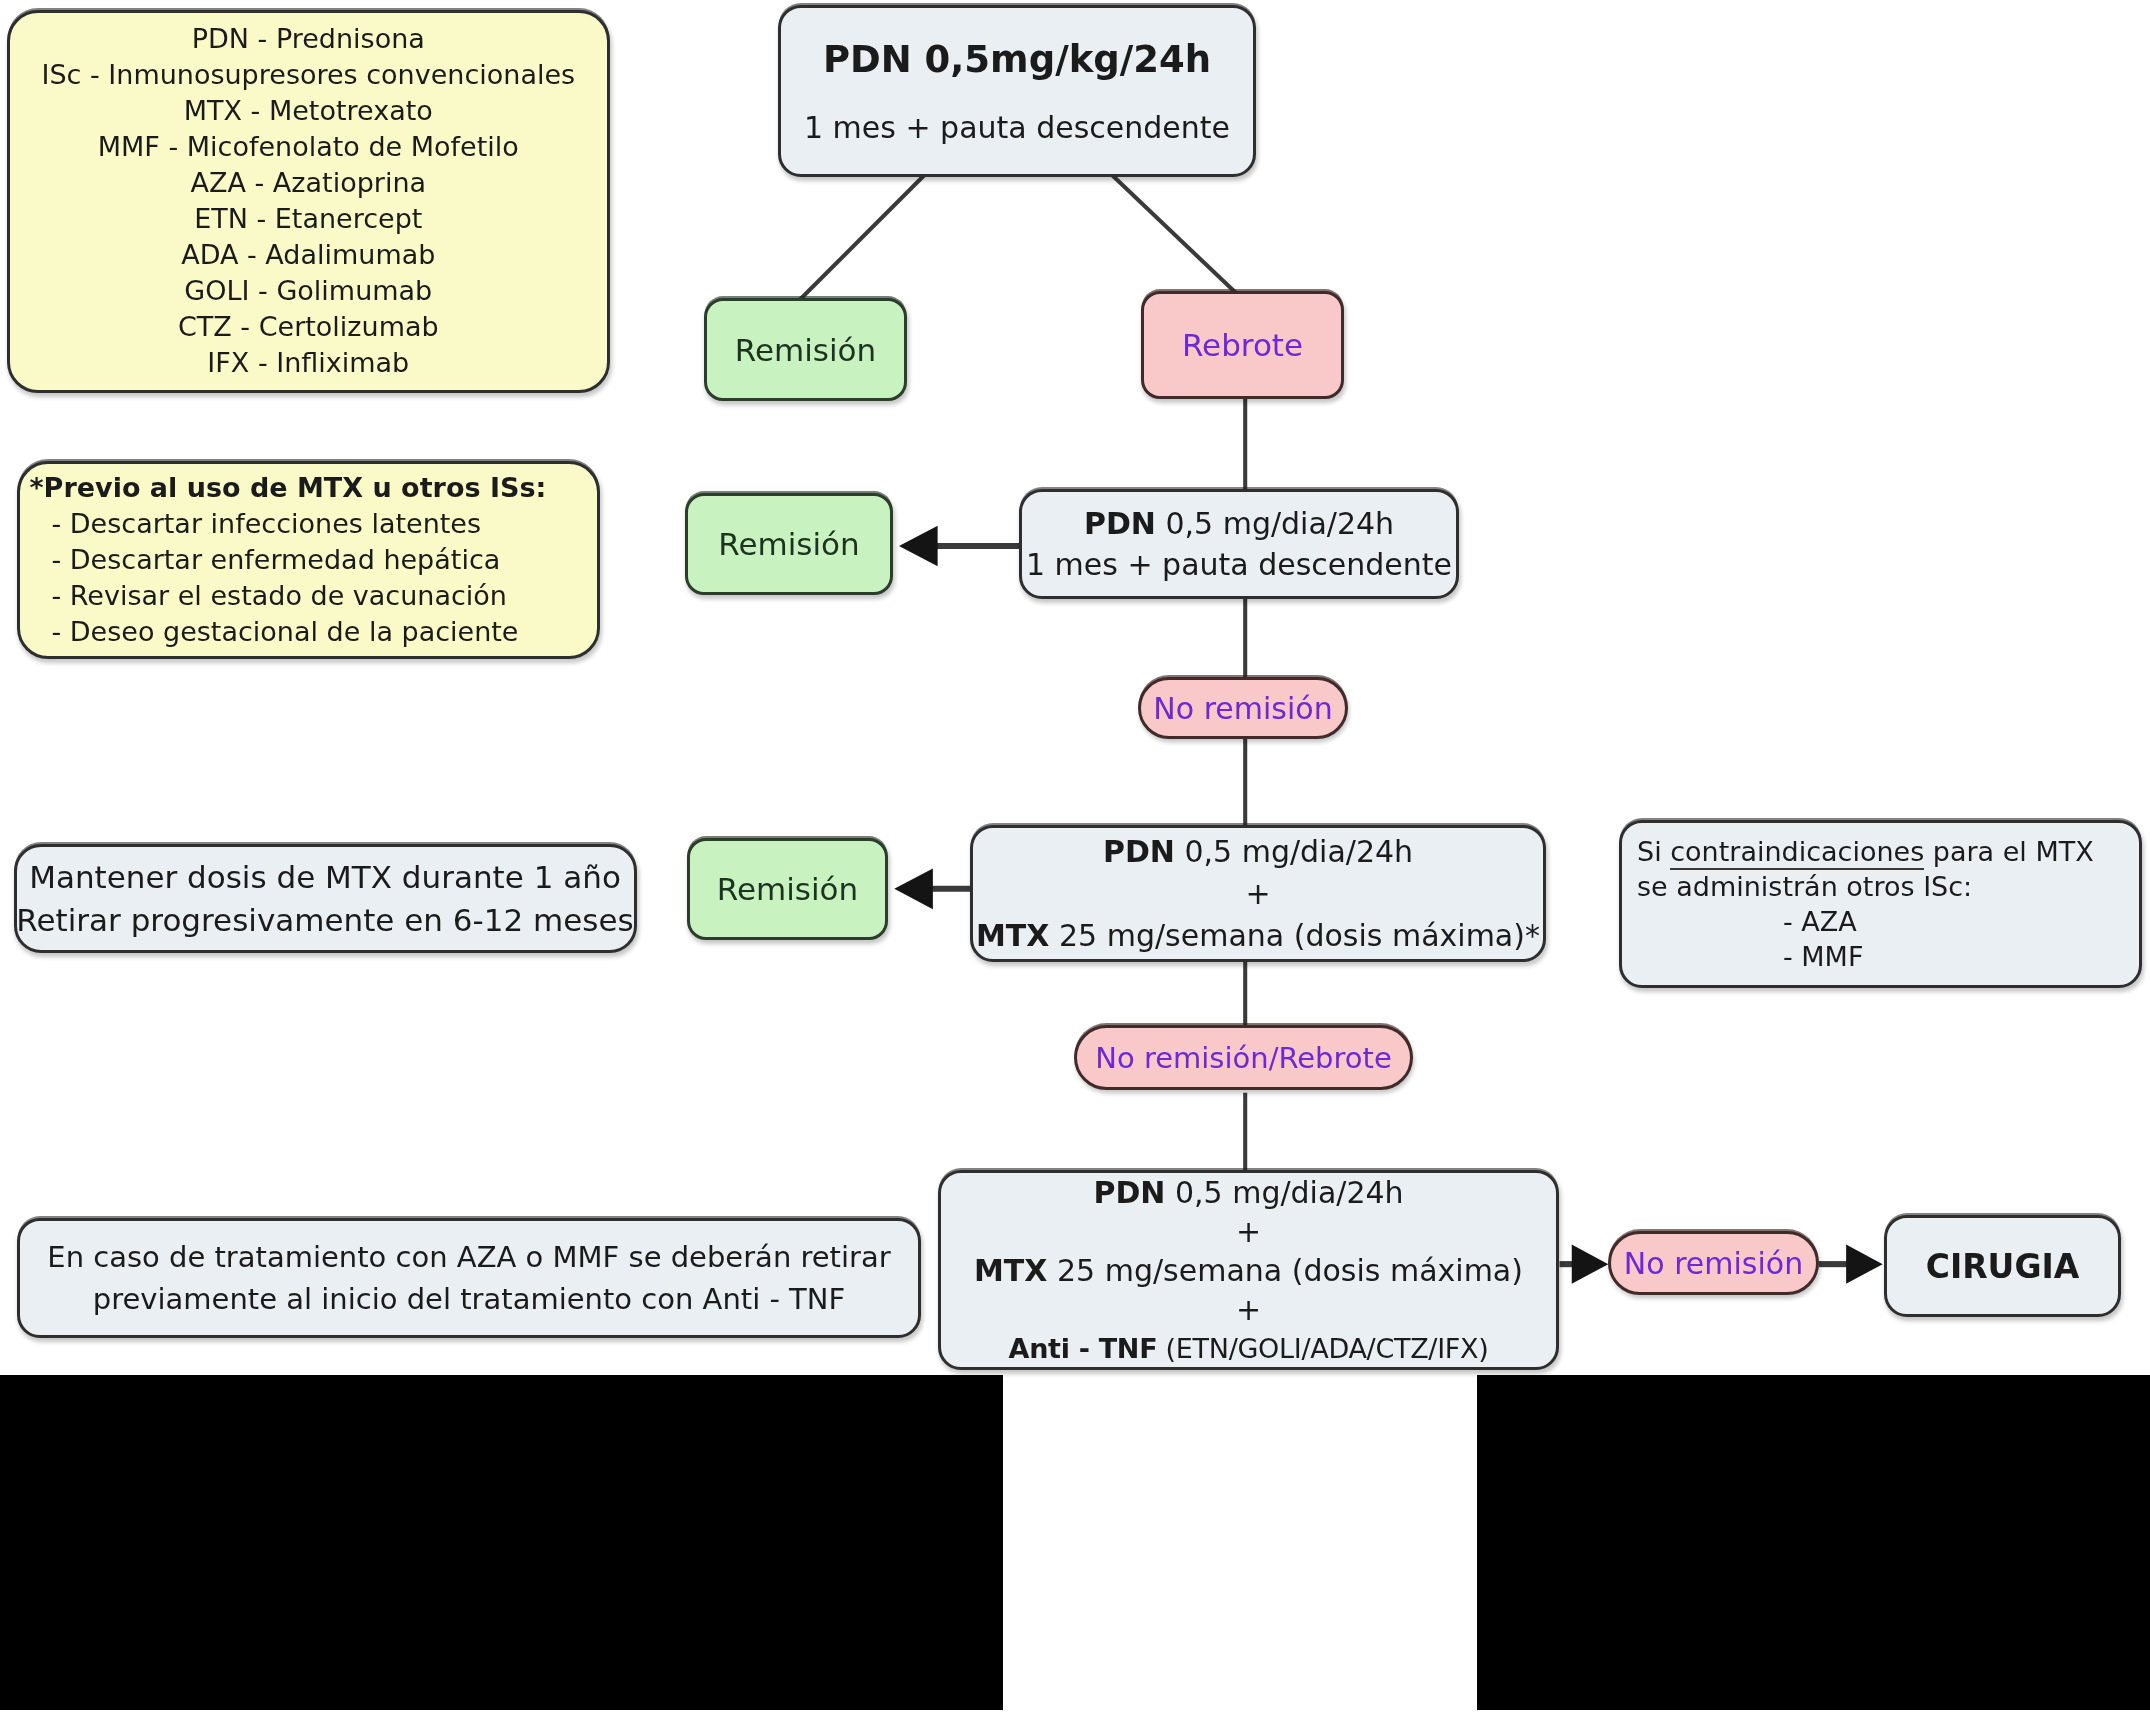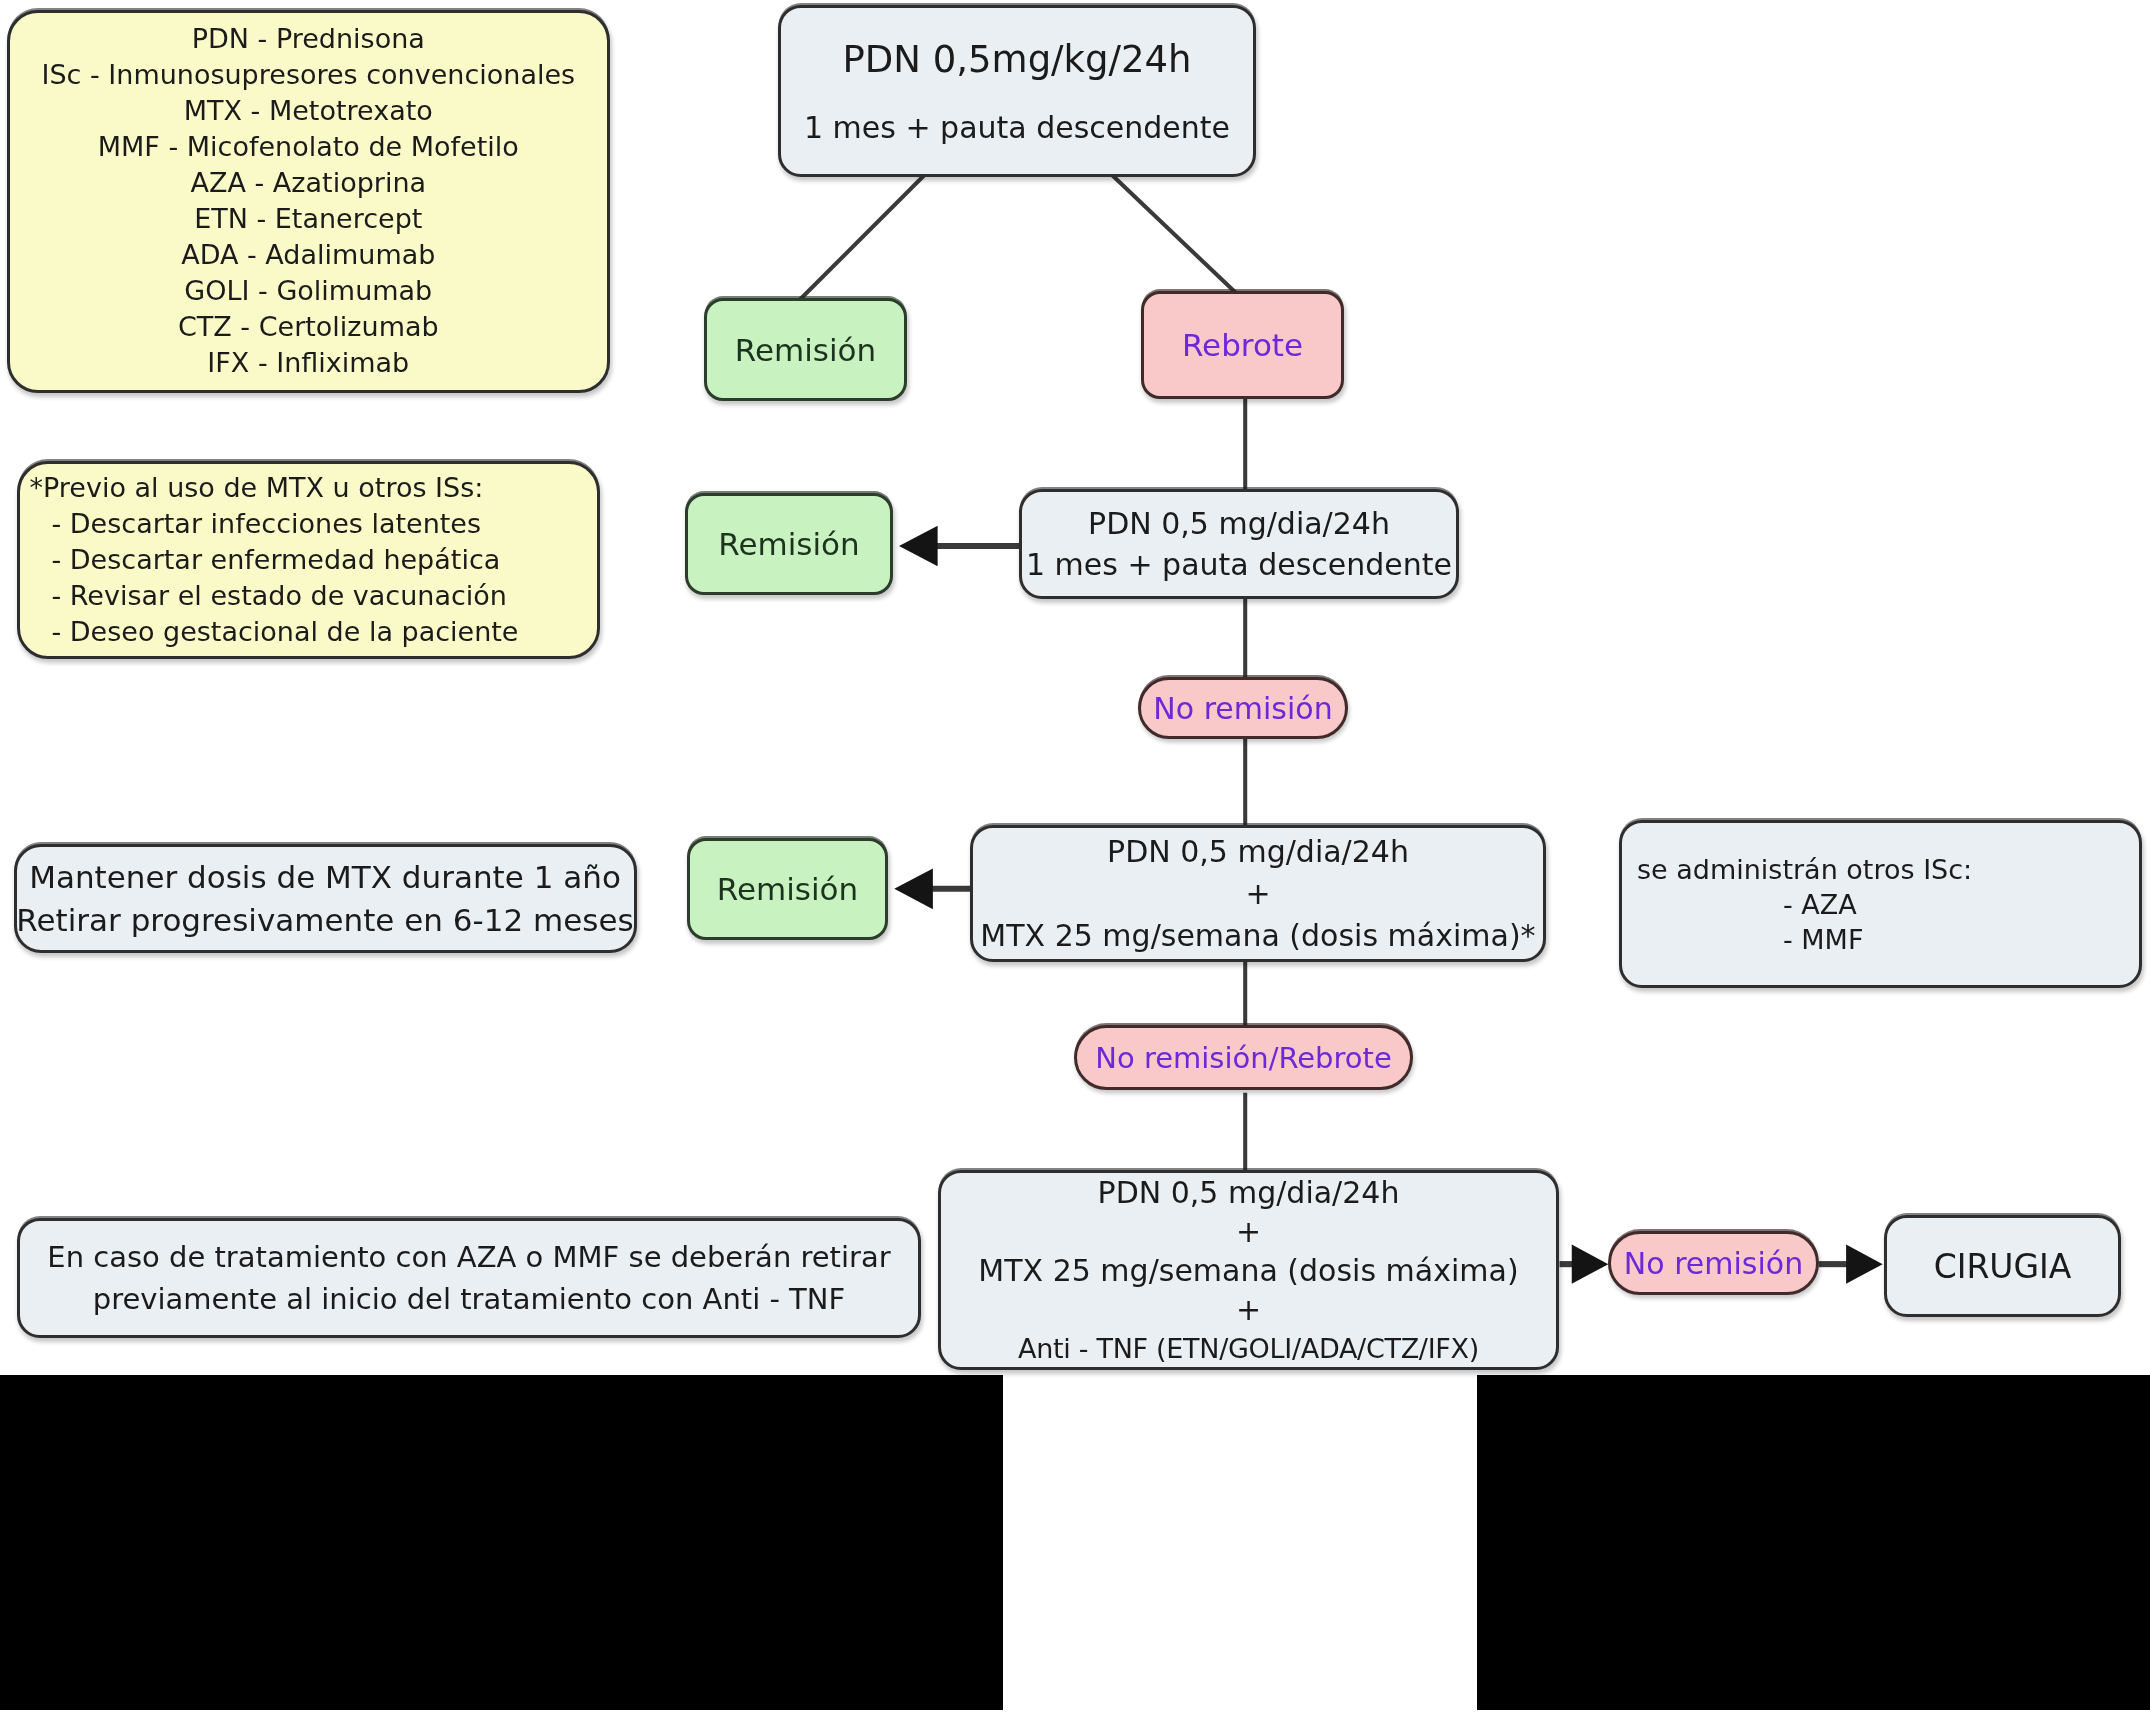--- a/index.html
+++ b/index.html
@@ -26,21 +26,21 @@
   .pink{
     background:#f9c9c9;border:3.4px solid #402a2a;border-radius:19px;color:#6d28d9;
     box-shadow:0 -2.7px 0 -0.7px rgba(50,25,25,.6), 1.4px 3.4px 4.7px rgba(0,0,0,.22);
   }
   .pill{border-radius:41px;}
   .ctrl{
     background:#d4d4d4;border:4.1px solid #5f5f5f;border-radius:30px;color:#353535;
     box-shadow:0 -2.7px 0 -0.7px rgba(40,40,40,.6), 0 4.7px 6.1px rgba(0,0,0,.4);
   }
   .left{align-items:flex-start;text-align:left;}
-  .b{font-weight:normal;}
+  .b{font-weight:bold;}
   .ul{border-bottom:2.7px solid #3a3a3a;padding-bottom:1.4px;}
   .black{position:absolute;background:#000000;}
   svg#connectors{position:absolute;left:0;top:0;width:2151px;height:1716px;}
   svg#connectors line{stroke:#3a3a3a;}
   svg#connectors polygon{fill:#141414;}
 </style>
 </head>
 <body>
 
 <div id="canvas">
@@ -123,20 +123,23 @@
     <div>
       <span class="b">PDN</span><span> 0,5 mg/dia/24h</span>
     </div>
     <div>+</div>
     <div>
       <span class="b">MTX</span><span> 25 mg/semana (dosis máxima)*</span>
     </div>
   </div>
 
   <div class="box node left" style="left:1619px;top:820px;width:523px;height:168px;font-size:27px;line-height:35px;padding:6.8px 15px;">
+    <div>
+      <span>Si </span><span class="ul">contraindicaciones</span><span> para el MTX</span>
+    </div>
     <div>se administrán otros ISc:</div>
     <div style="padding-left:146px;">- AZA</div>
     <div style="padding-left:146px;">- MMF</div>
   </div>
 
   <div class="box pink pill" style="left:1074px;top:1025px;width:339px;height:65px;font-size:29px;">
     <div>No remisión/Rebrote</div>
   </div>
 
   <div class="box node" style="left:17px;top:1218px;width:904px;height:120px;font-size:29px;line-height:42px;">

